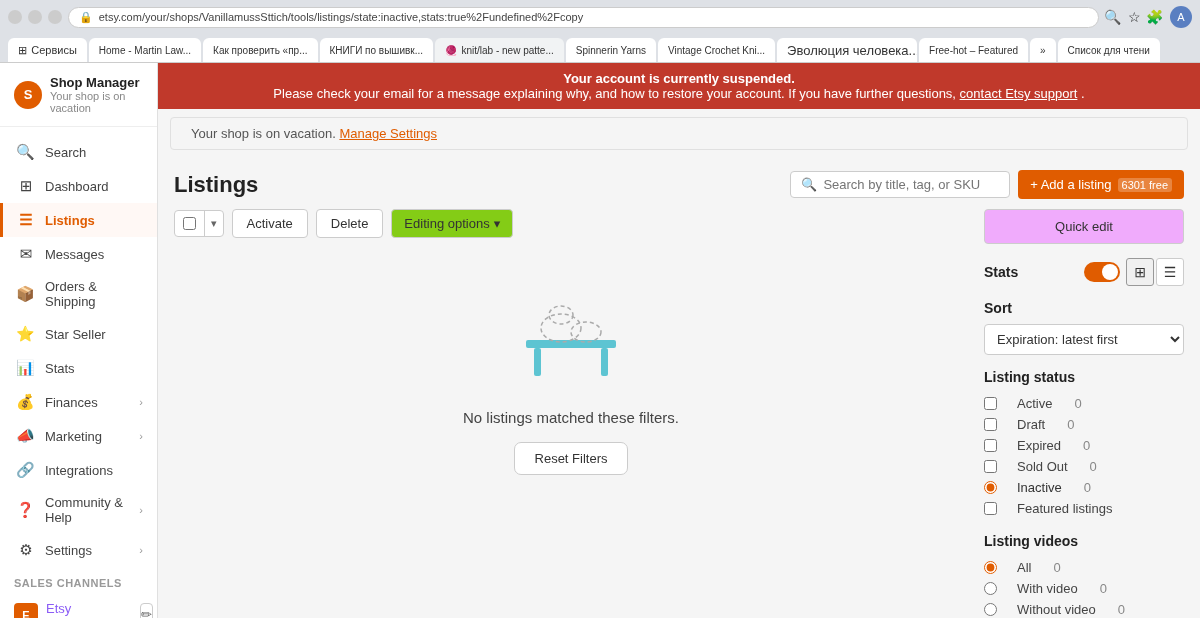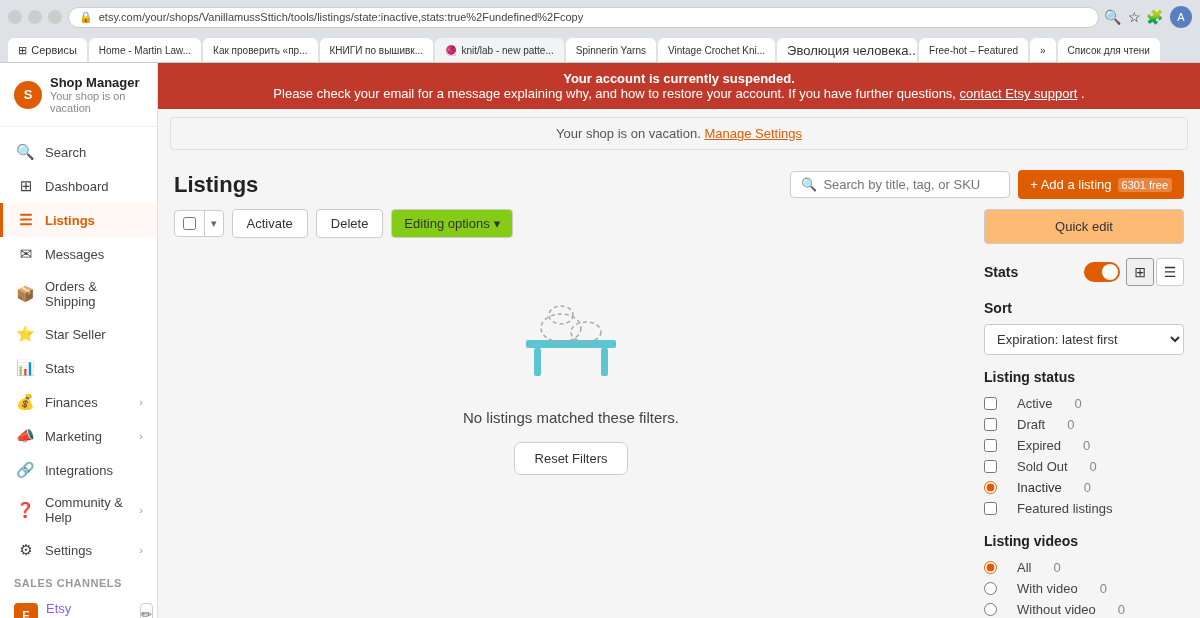--- a/index.html
+++ b/index.html
@@ -41,21 +41,21 @@
     .channel-edit { width: 24px; height: 24px; display: flex; align-items: center; justify-content: center; border: 1px solid #ccc; border-radius: 4px; cursor: pointer; font-size: 13px; color: #666; }
 
     
     .main { flex: 1; display: flex; flex-direction: column; overflow: hidden; }
 
     
     .suspension-banner { background: #c0392b; color: white; text-align: center; padding: 8px 20px; font-size: 13px; flex-shrink: 0; }
     .suspension-banner a { color: white; text-decoration: underline; }
 
     
-    .vacation-bar { background: #f5f5f5; border: 1px solid #e0e0e0; text-align: center; padding: 8px 20px; font-size: 13px; color: #555; margin: 8px 12px; border-radius: 4px; flex-shrink: 0; }
+    .vacation-bar { background: #f5f5f5; border: 1px solid #e0e0e0; padding: 8px 20px; font-size: 13px; color: #555; margin: 8px 12px; border-radius: 4px; flex-shrink: 0; }
     .vacation-bar a { color: #e05c00; text-decoration: underline; }
 
     
     .listings-area { flex: 1; padding: 0 16px; overflow-y: auto; display: flex; flex-direction: column; }
     .listings-header { display: flex; align-items: center; justify-content: space-between; padding: 12px 0 10px; }
     .listings-title { font-size: 22px; font-weight: 600; color: #222; }
     .listings-header-right { display: flex; align-items: center; gap: 8px; }
     .search-box { display: flex; align-items: center; border: 1px solid #ccc; border-radius: 4px; padding: 5px 10px; background: white; gap: 6px; width: 220px; }
     .search-box input { border: none; outline: none; font-size: 13px; color: #333; width: 100%; background: transparent; }
     .add-listing-btn { display: flex; align-items: center; gap: 6px; background: #e05c00; color: white; border: none; border-radius: 4px; padding: 7px 12px; cursor: pointer; font-size: 13px; font-weight: 500; }
@@ -75,21 +75,21 @@
     .listings-content { display: flex; flex: 1; gap: 16px; }
 
     
     .empty-state { display: flex; flex-direction: column; align-items: center; justify-content: center; padding: 30px 20px; }
     .empty-illustration { margin-bottom: 16px; }
     .empty-text { font-size: 15px; color: #444; margin-bottom: 16px; font-weight: 500; }
     .reset-btn { padding: 8px 20px; border: 1px solid #ccc; background: white; border-radius: 7px; cursor: pointer; font-size: 13px; color: #333; }
 
     
     .right-panel { width: 200px; flex-shrink: 0; }
-    .quick-edit-btn { width: 100%; padding: 9px; border: 1px solid #ccc; background: #fdba74; border-radius: 4px; cursor: pointer; font-size: 13px; color: #333; margin-bottom: 14px; }
+    .quick-edit-btn { width: 100%; padding: 9px; border: 1px solid #ccc; background: #f0abfc; border-radius: 4px; cursor: pointer; font-size: 13px; color: #333; margin-bottom: 14px; }
     .panel-section { margin-bottom: 14px; }
     .panel-section-header { display: flex; align-items: center; justify-content: space-between; margin-bottom: 8px; }
     .panel-section-title { font-size: 14px; font-weight: 600; color: #222; }
     .stats-toggle { width: 36px; height: 20px; background: #e05c00; border-radius: 10px; position: relative; cursor: pointer; }
     .stats-toggle-dot { width: 16px; height: 16px; background: white; border-radius: 50%; position: absolute; top: 2px; right: 2px; }
     .view-btns { display: flex; gap: 2px; }
     .view-btn { width: 28px; height: 28px; display: flex; align-items: center; justify-content: center; border: 1px solid #ccc; background: white; border-radius: 3px; cursor: pointer; font-size: 14px; color: #333; }
     .view-btn.active { background: #f0f0f0; border-color: #999; }
     .panel-label { font-size: 14px; font-weight: 600; color: #222; margin-bottom: 8px; }
     .sort-select { width: 100%; padding: 6px 8px; border: 1px solid #ccc; border-radius: 4px; font-size: 13px; color: #333; background: white; cursor: pointer; appearance: auto; }

